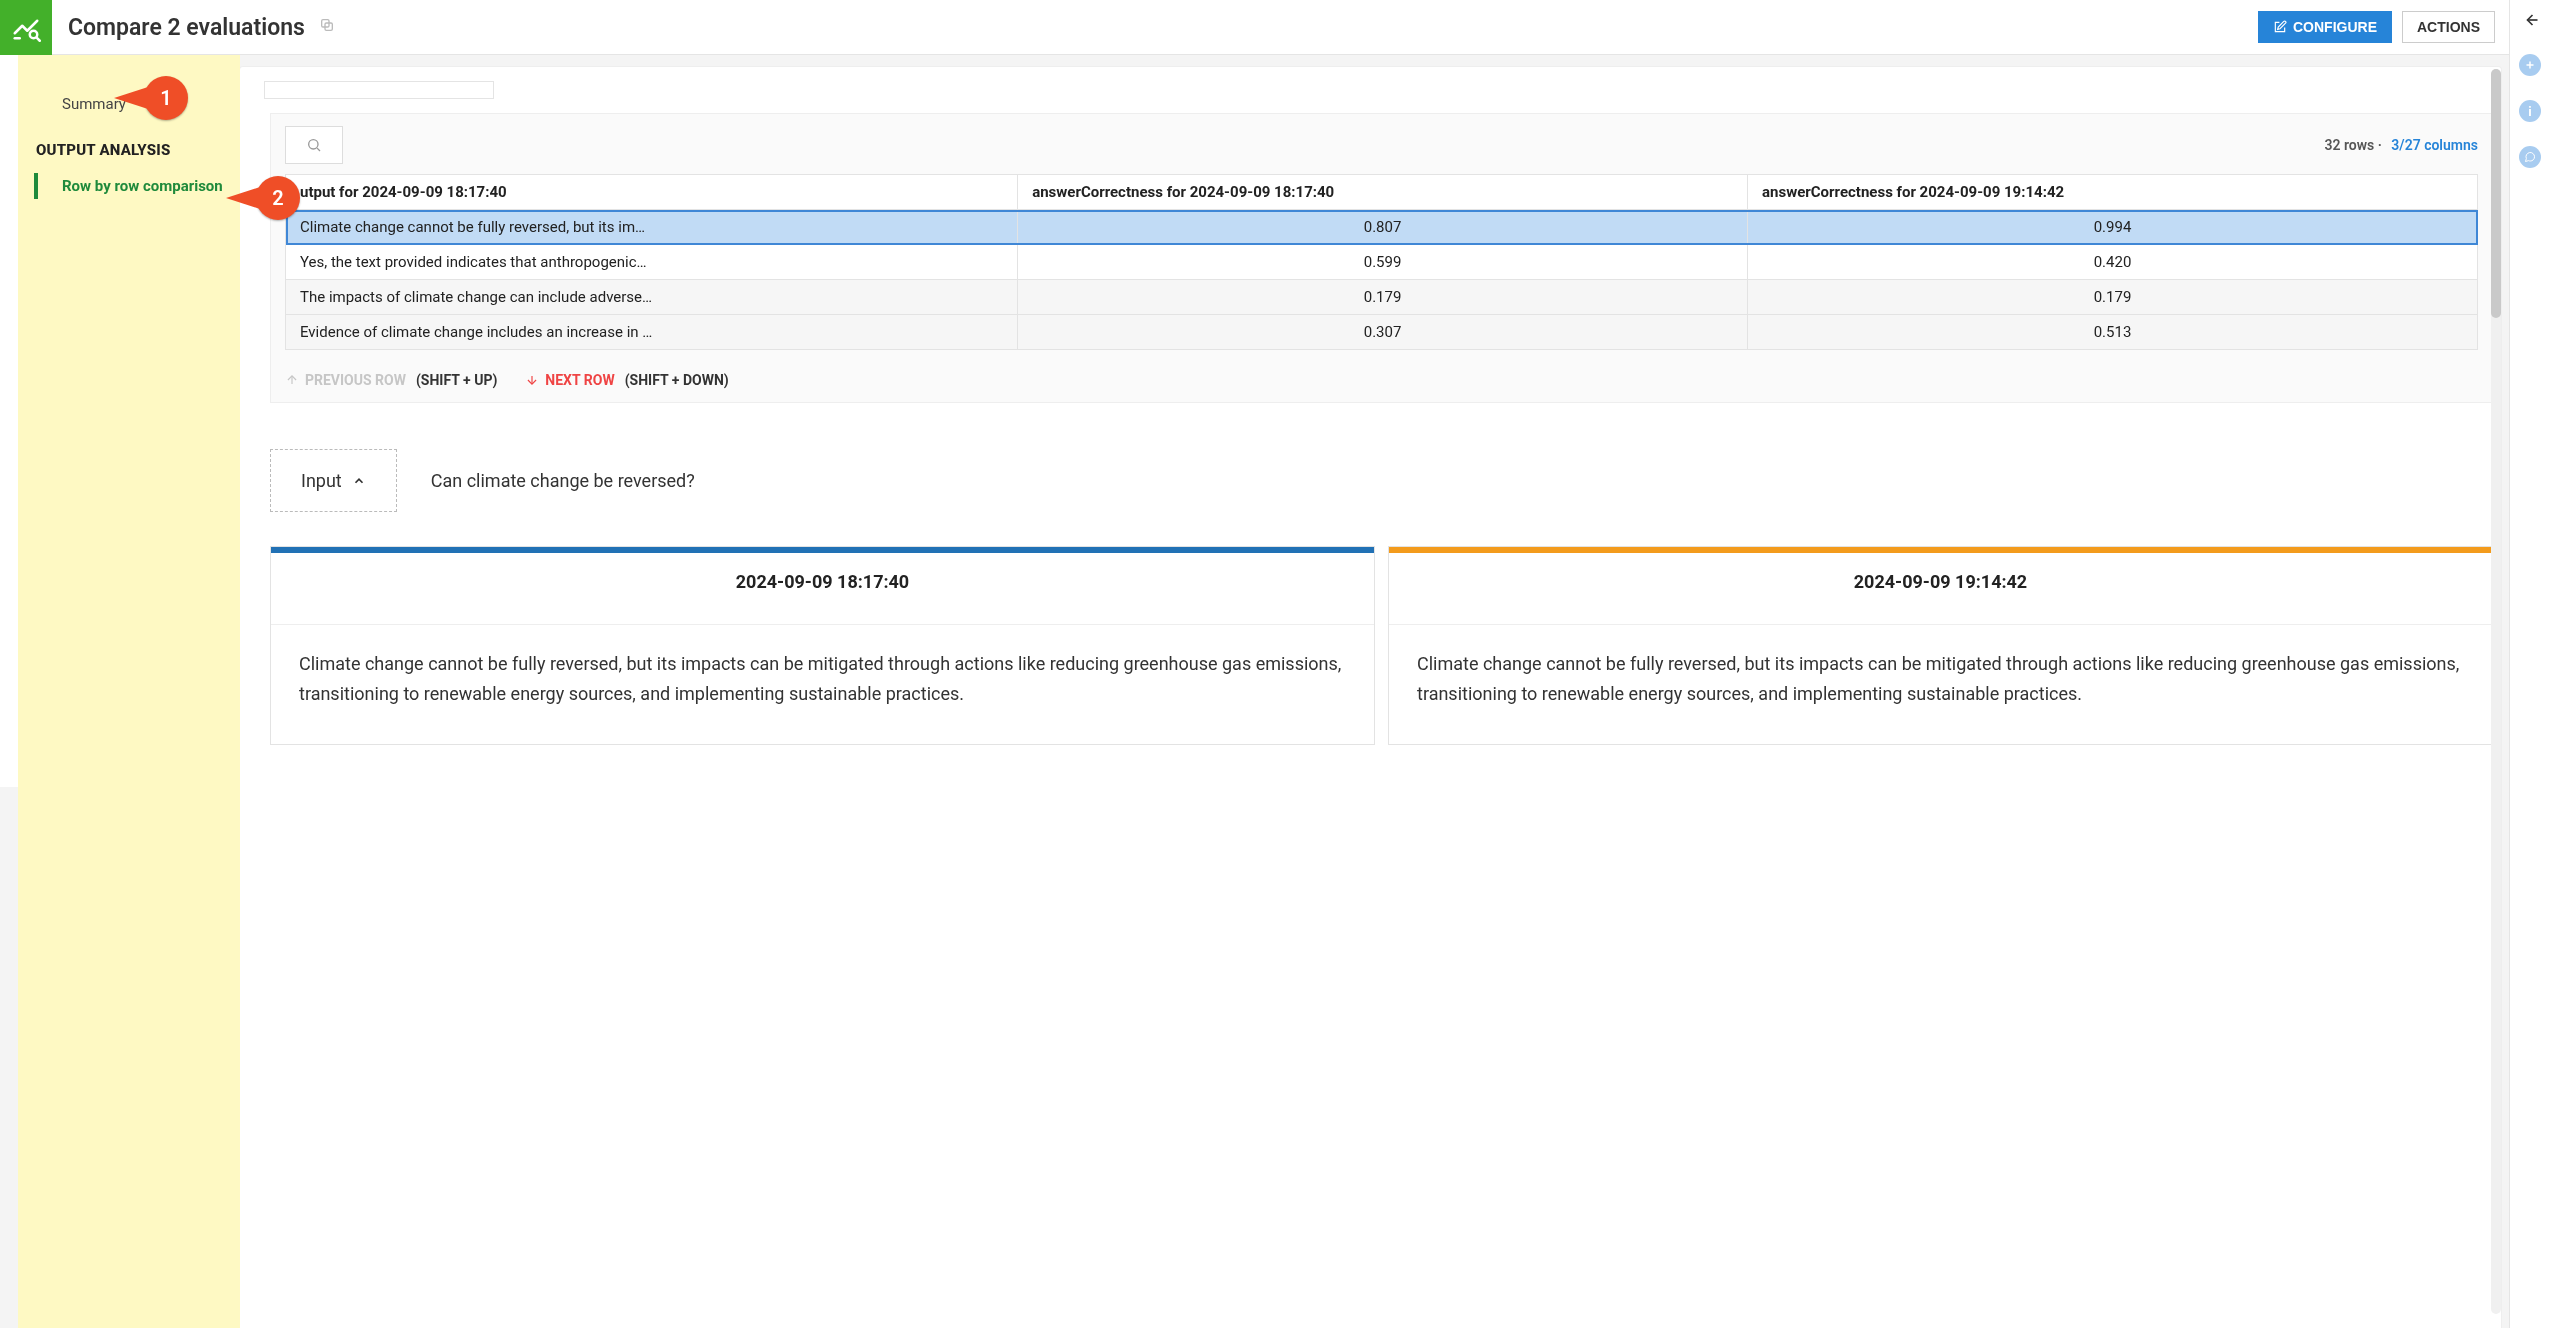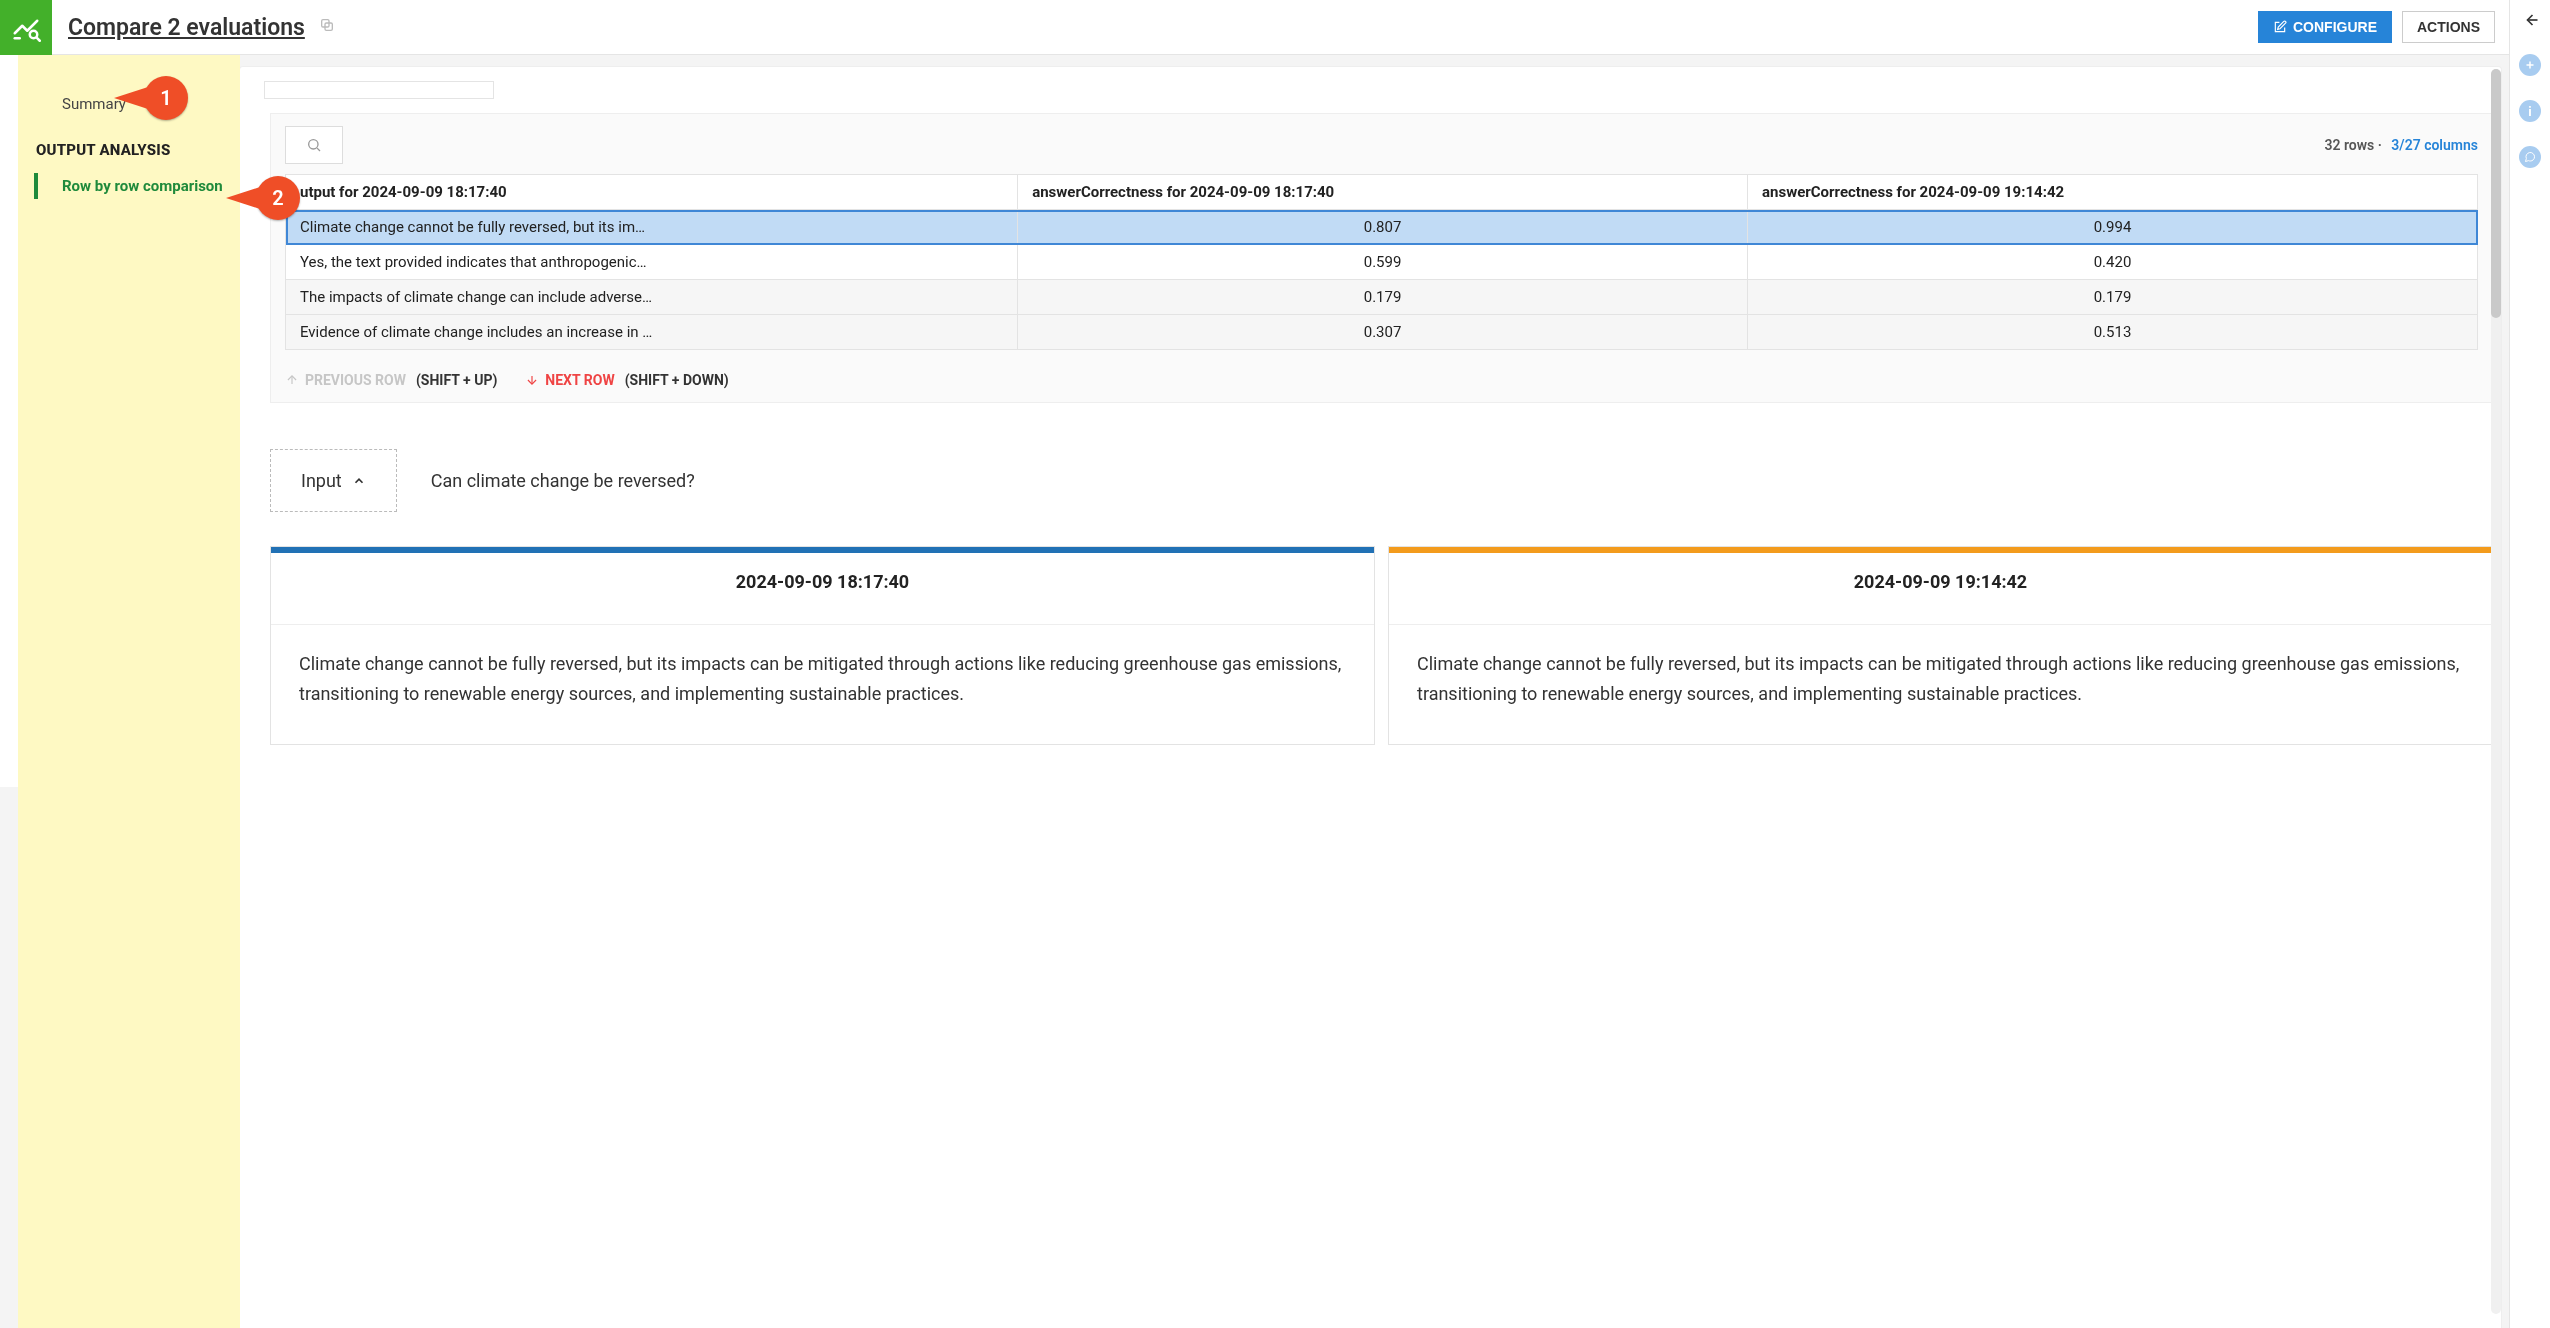--- a/index.html
+++ b/index.html
@@ -35,21 +35,20 @@
     background: #43b02a;
     display: flex; align-items: center; justify-content: center;
     color: #fff;
   }
   .logo svg { width: 30px; height: 30px; }
   .title {
     font-size: 23px;
     font-weight: 600;
     margin-left: 16px;
     color: #333;
-    text-decoration: underline;
   }
   .copy-icon {
     margin-left: 14px;
     color: #bbb;
     cursor: pointer;
   }
   .header-spacer { flex: 1; }
   .btn {
     display: inline-flex; align-items: center; gap: 6px;
     padding: 7px 14px;

